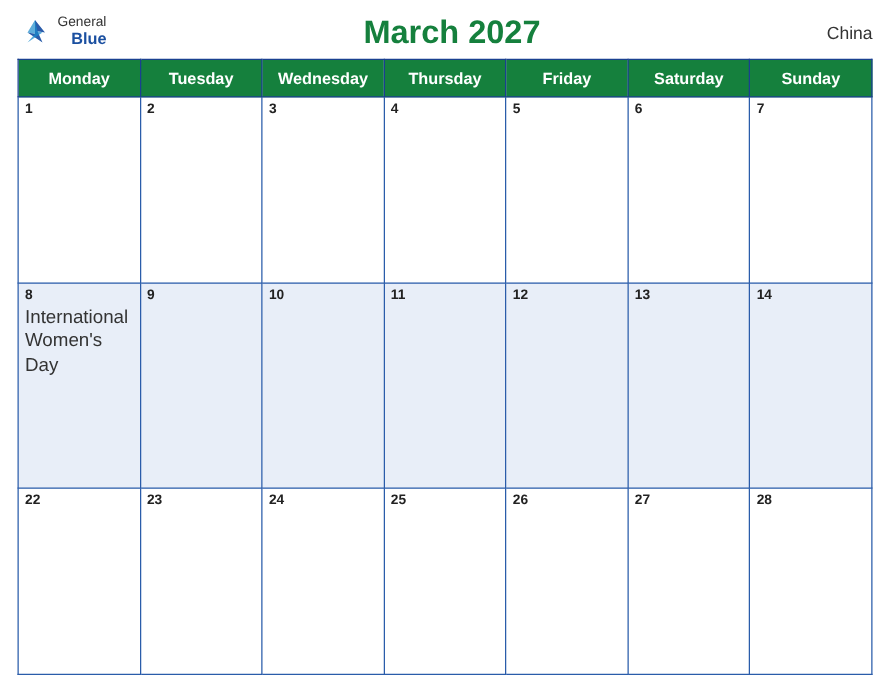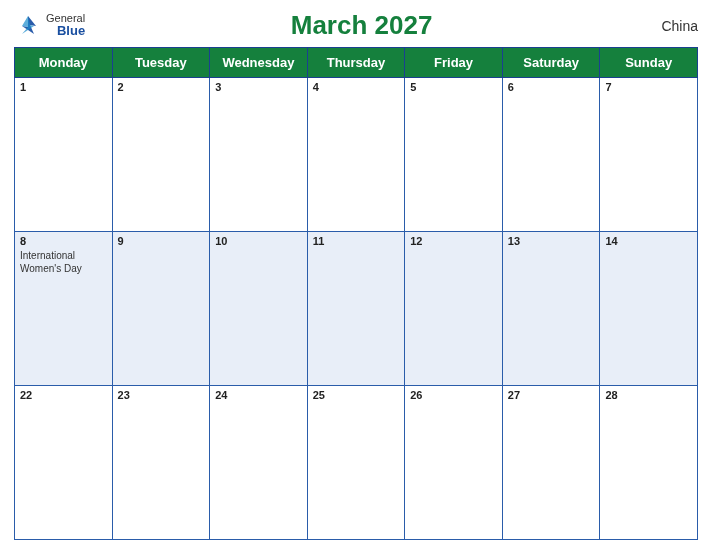--- a/index.html
+++ b/index.html
@@ -86,21 +86,21 @@
     .calendar-table tbody tr:nth-child(even) td {
       background-color: #e8eef8;
     }
     .day-number {
       font-size: 11px;
       font-weight: bold;
       color: #222;
       display: block;
     }
     .event-text {
-      font-size: 10px;
+      font-size: 15px;
       color: #333;
       margin-top: 2px;
       display: block;
       line-height: 1.3;
     }
     .empty-cell {
       background: #e8eef8 !important;
     }
   </style>
 </head>

